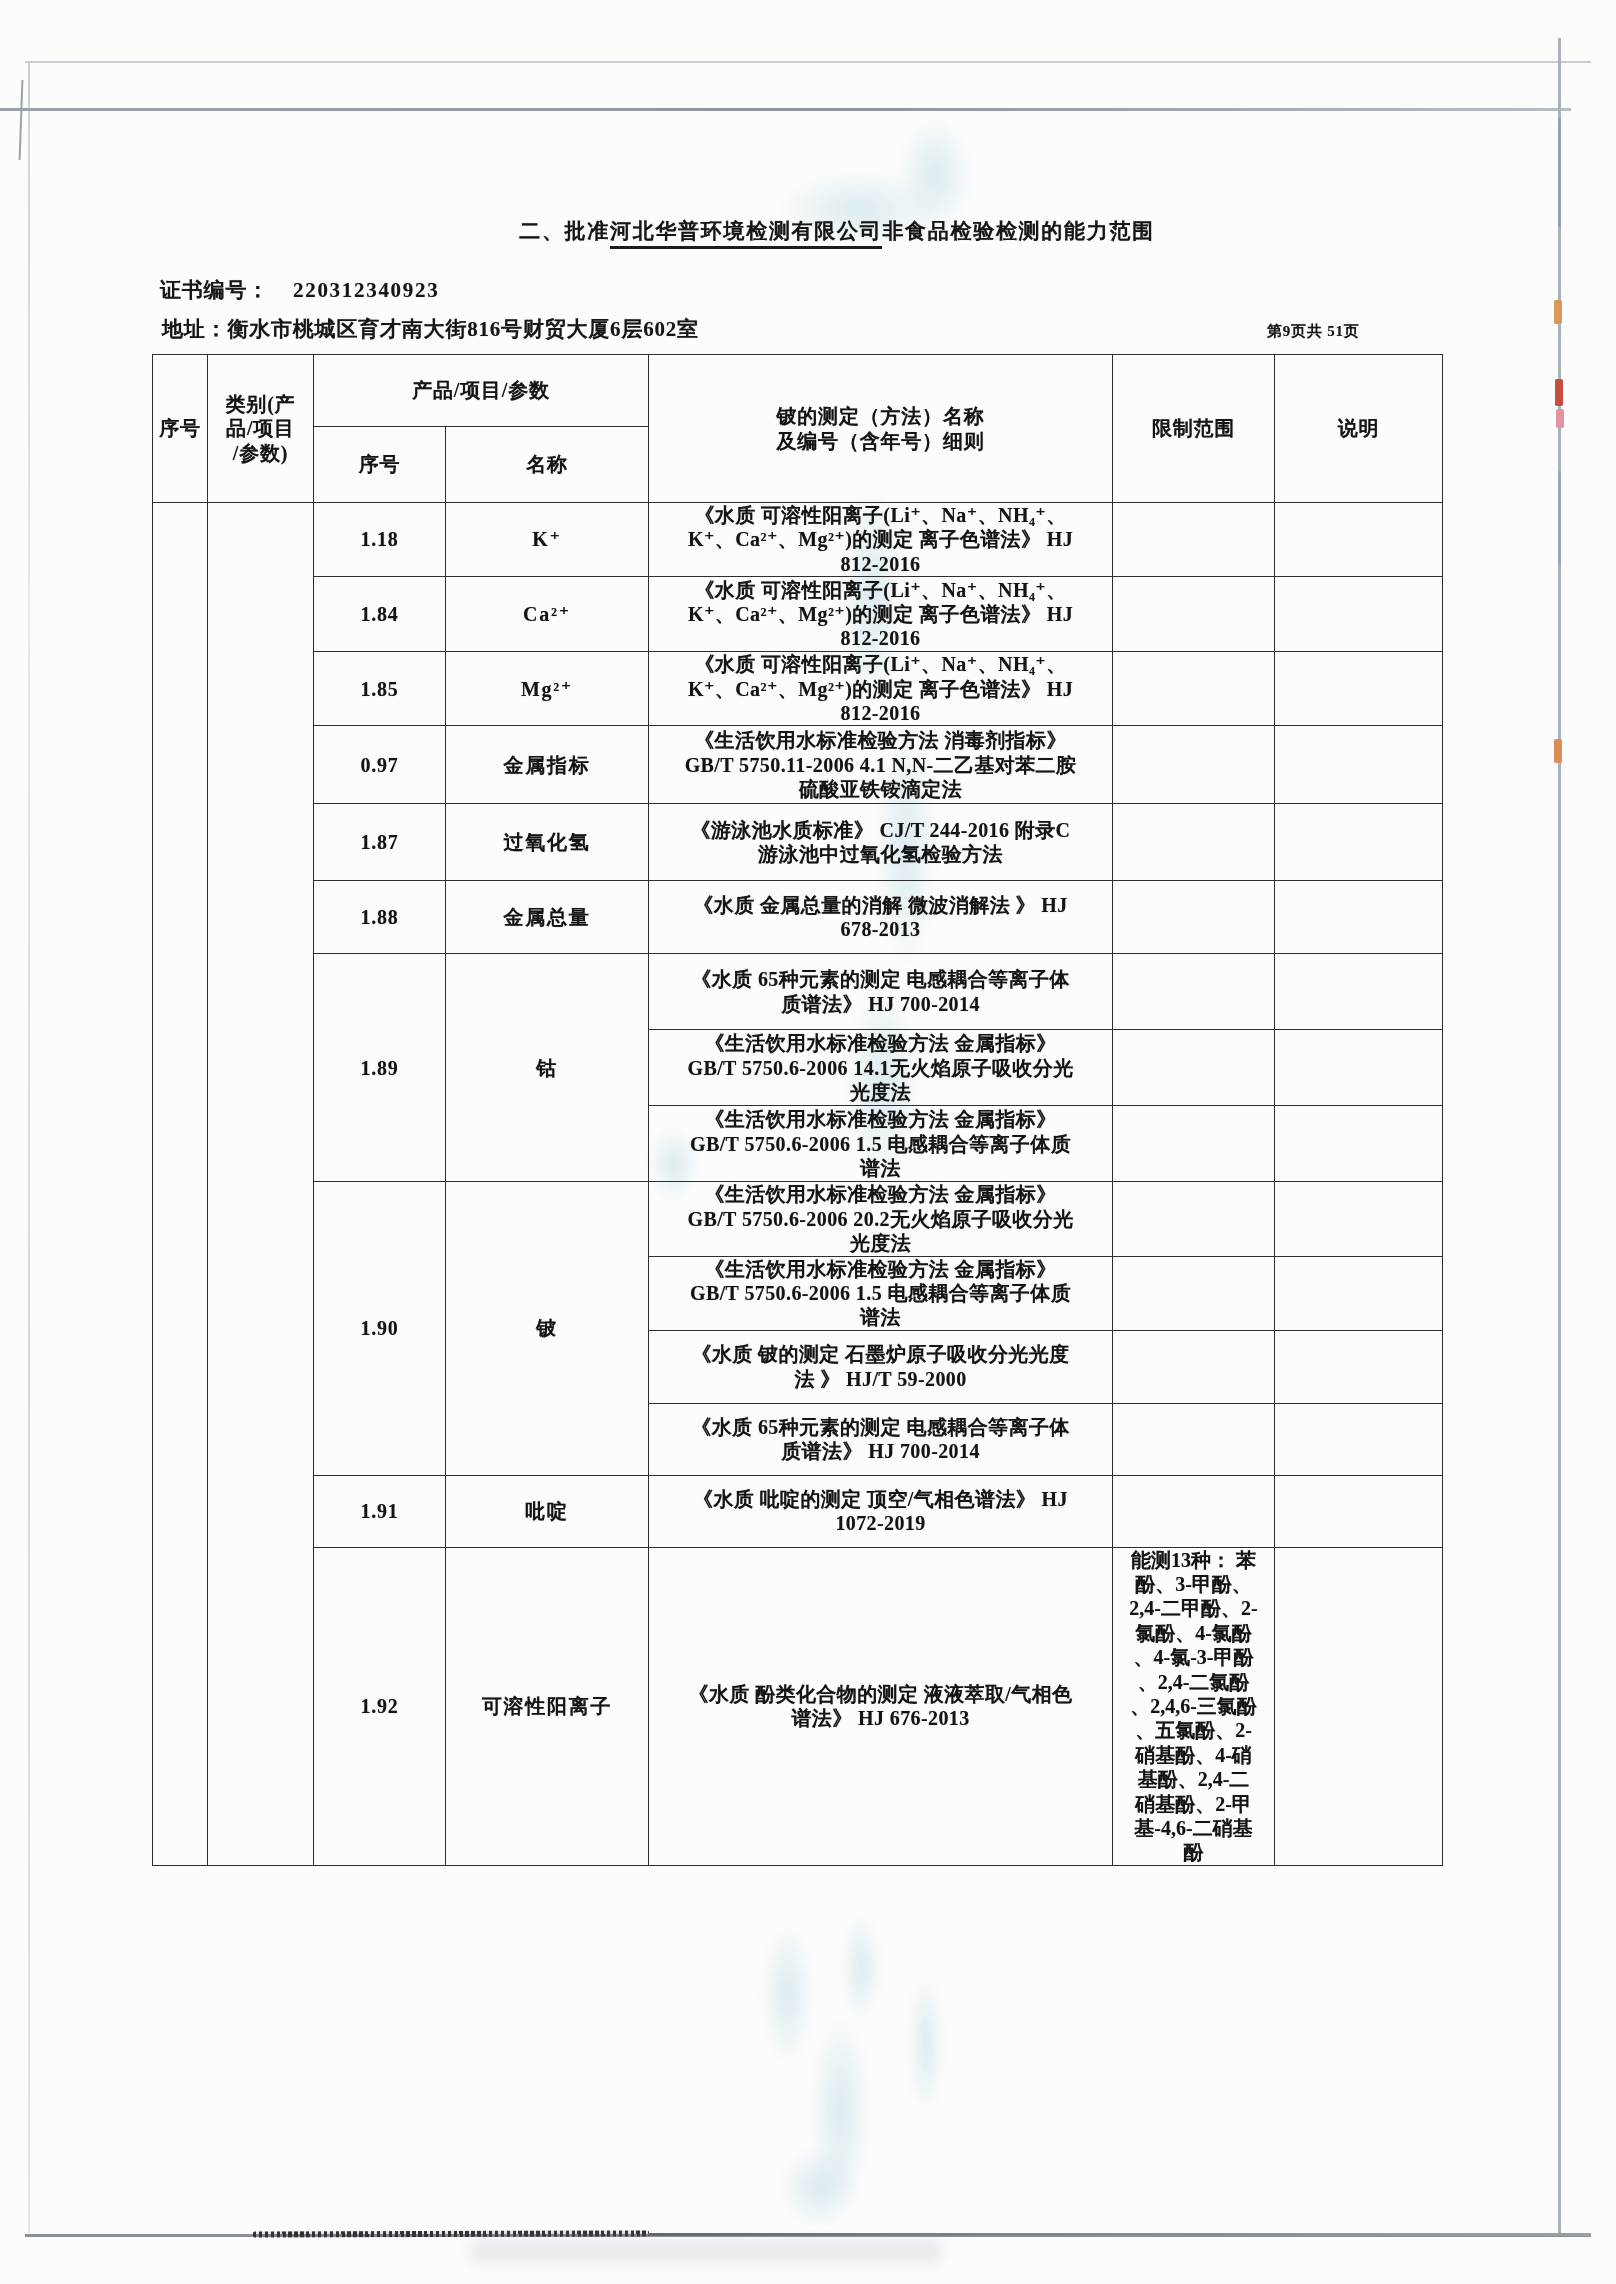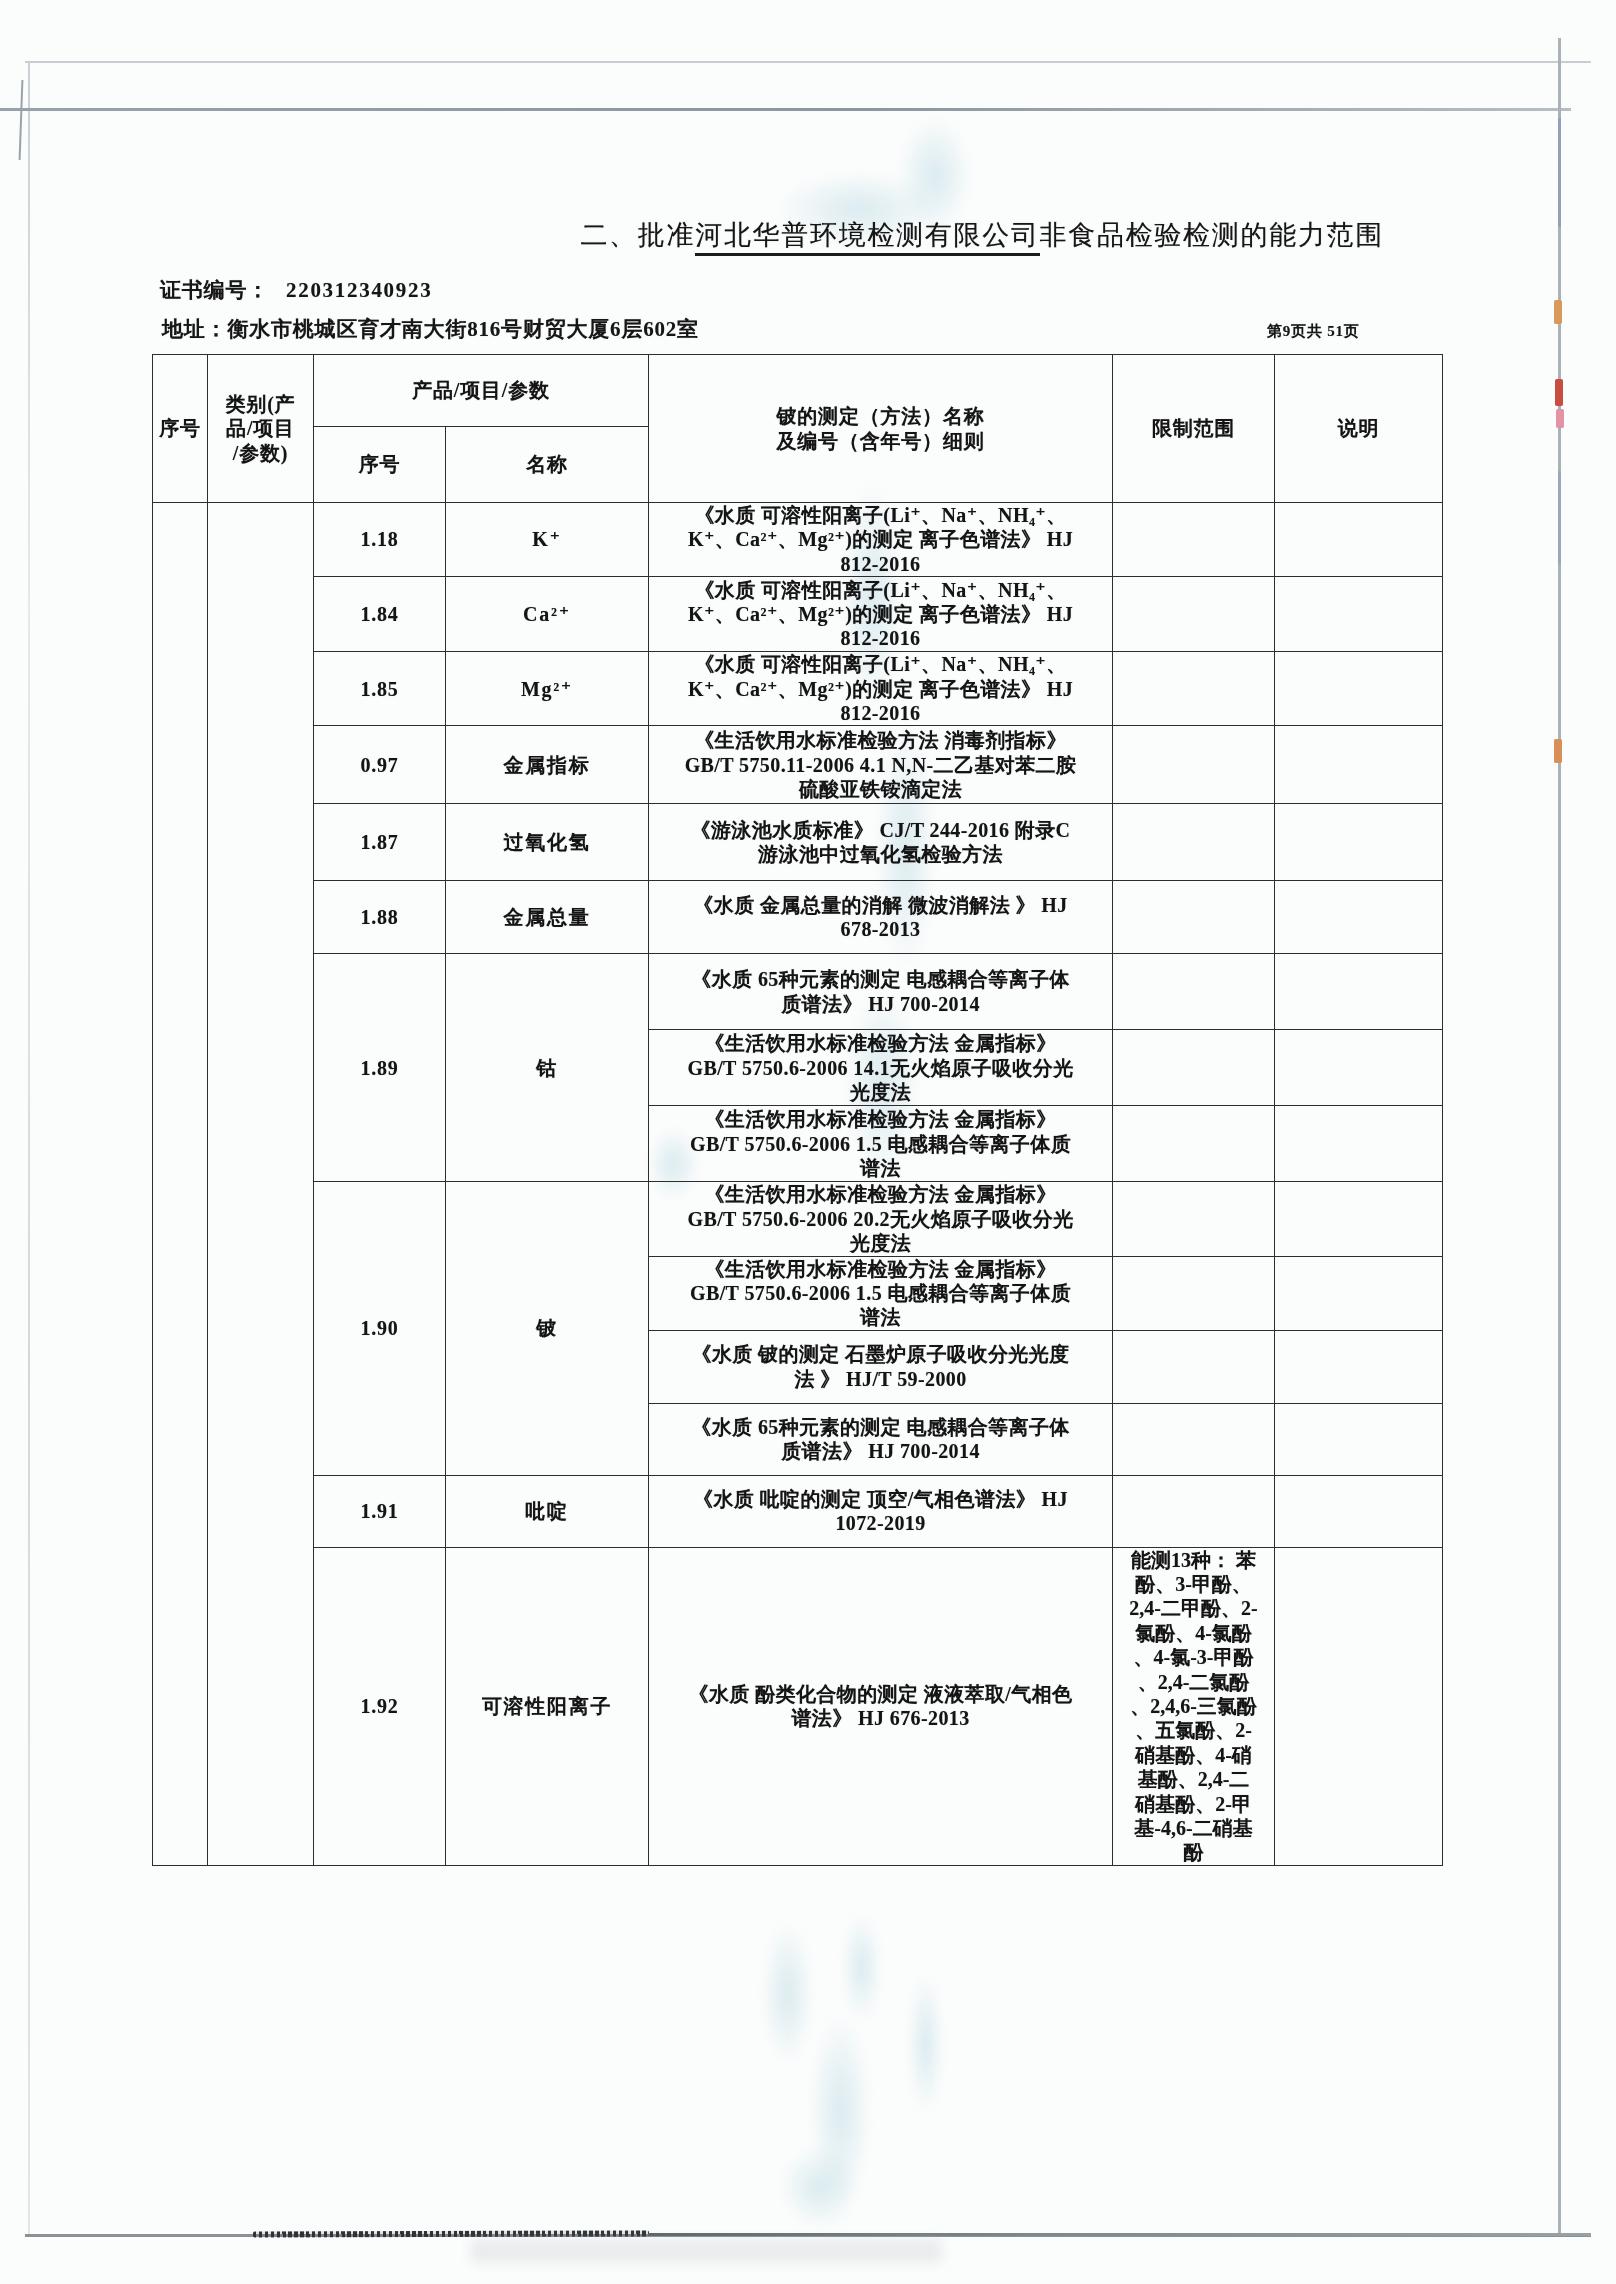--- a/index.html
+++ b/index.html
@@ -41,28 +41,28 @@
   .s6{left:648px;top:1128px;width:51px;height:72px;}
   .s7{left:762px;top:1924px;width:51px;height:139px;}
   .s8{left:810px;top:2016px;width:61px;height:189px;}
   .s9{left:842px;top:1915px;width:39px;height:105px;}
   .s10{left:781px;top:2147px;width:77px;height:80px;}
   .s11{left:908px;top:1974px;width:35px;height:139px;}
   .wash-bottom{left:471px;top:2239px;width:471px;height:23.6px;background:rgba(172,180,186,.22);filter:blur(5.9px);}
 
   
   .doc-title{
-    position:absolute;top:217px;left:290px;width:1094px;text-align:right;
-    font-size:27px;font-weight:400;letter-spacing:1.7px;
+    position:absolute;top:217px;left:290px;width:1094px;text-align:center;
+    font-size:21px;font-weight:700;letter-spacing:1.7px;
     text-shadow:0 0 0.8px rgba(30,30,30,.45);white-space:nowrap;
   }
   .doc-title .u{border-bottom:3.4px solid #1c1c1c;padding-bottom:2.5px;}
   .cert-line{position:absolute;top:276px;left:160px;font-size:21px;font-weight:700;letter-spacing:0.8px;
     text-shadow:0 0 0.8px rgba(30,30,30,.4);}
-  .cert-line .num{letter-spacing:1.7px;margin-left:17px;}
+  .cert-line .num{letter-spacing:1.7px;margin-left:24px;}
   .addr-line{position:absolute;top:315px;left:162px;font-size:21px;font-weight:700;letter-spacing:0.8px;
     text-shadow:0 0 0.8px rgba(30,30,30,.4);}
   .page-ind{position:absolute;top:322px;left:1267px;font-size:15px;font-weight:700;letter-spacing:0.8px;
     text-shadow:0 0 0.8px rgba(30,30,30,.4);}
 
   
   table.cap{
     position:absolute;left:152px;top:354px;width:1290px;
     border-collapse:collapse;table-layout:fixed;z-index:2;
   }

